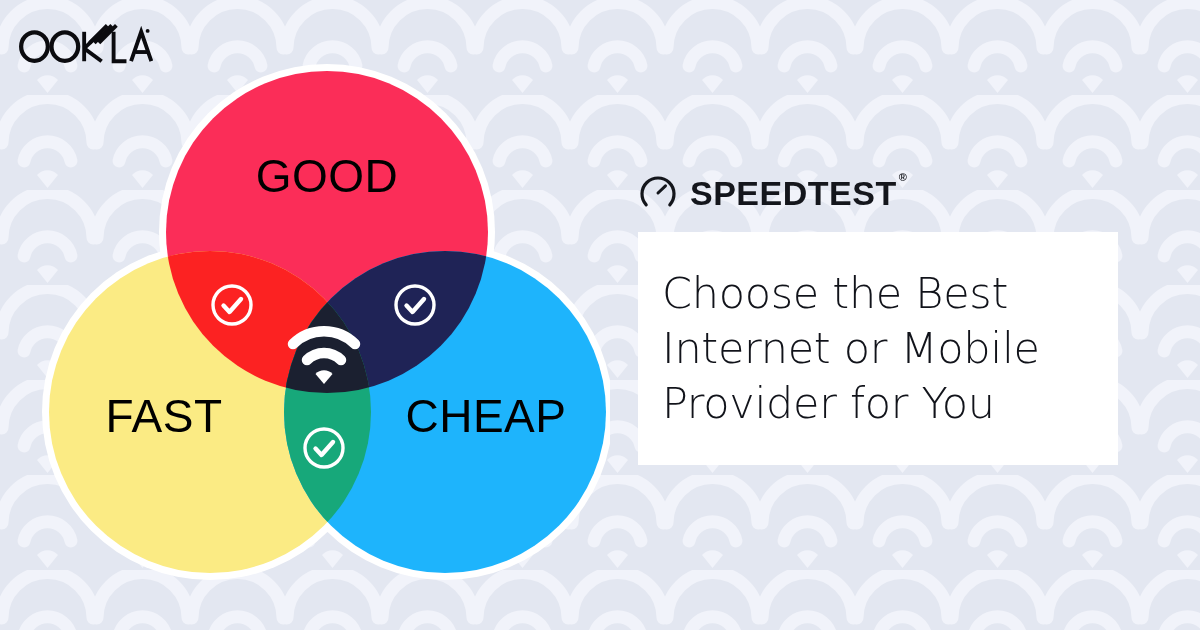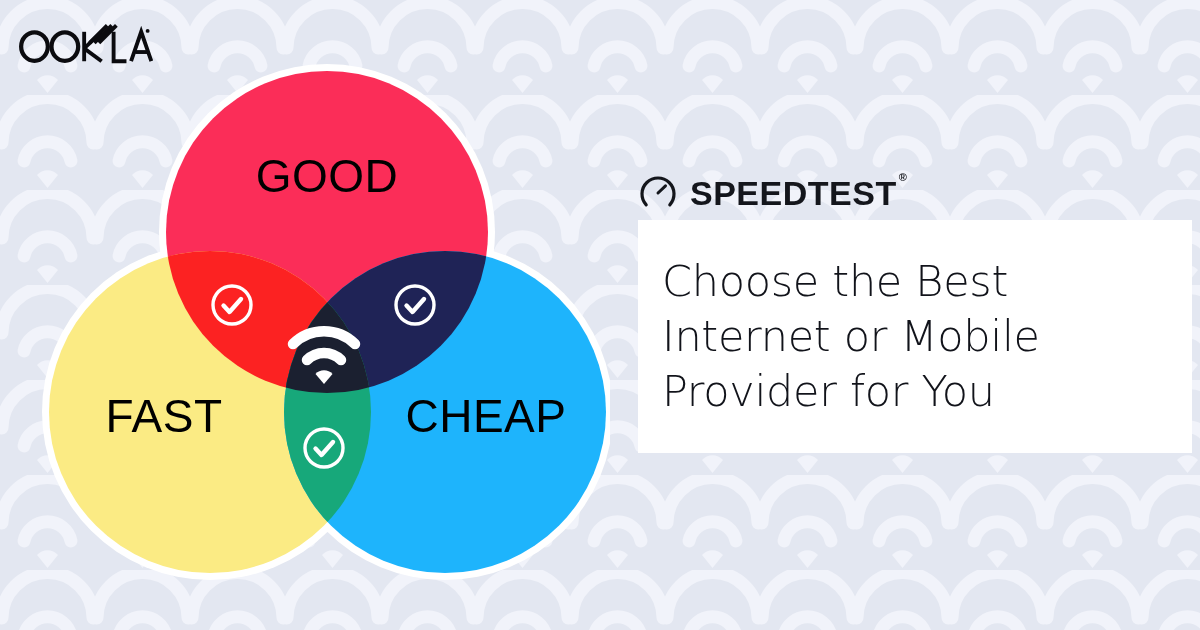--- a/index.html
+++ b/index.html
@@ -60,21 +60,21 @@
     left: 638px;
     top: 170px;
     width: 500px;
   }
 
   #speedtest-logo {
     display: flex;
     align-items: center;
     gap: 12px;
     height: 46px;
-    margin-bottom: 4px;
+    margin-bottom: 16px;
   }
   #speedtest-logo svg { display: block; }
   #speedtest-wordmark {
     font-family: "Liberation Sans", sans-serif;
     font-size: 34px;
     font-weight: 700;
     letter-spacing: 0.5px;
     color: #14161c;
     line-height: 1;
     position: relative;
@@ -84,21 +84,21 @@
     font-weight: 700;
     vertical-align: super;
     position: relative;
     top: -12px;
     left: 2px;
     color: #14161c;
   }
 
   #headline-box {
     background: #ffffff;
-    width: 554px;
+    width: 480px;
     padding: 34px 0 34px 24px;
     box-sizing: border-box;
   }
   #headline {
     font-family: "DejaVu Sans", sans-serif;
     font-size: 43px;
     font-weight: 300;
     line-height: 1.28;
     color: #11131a;
     letter-spacing: -0.3px;

